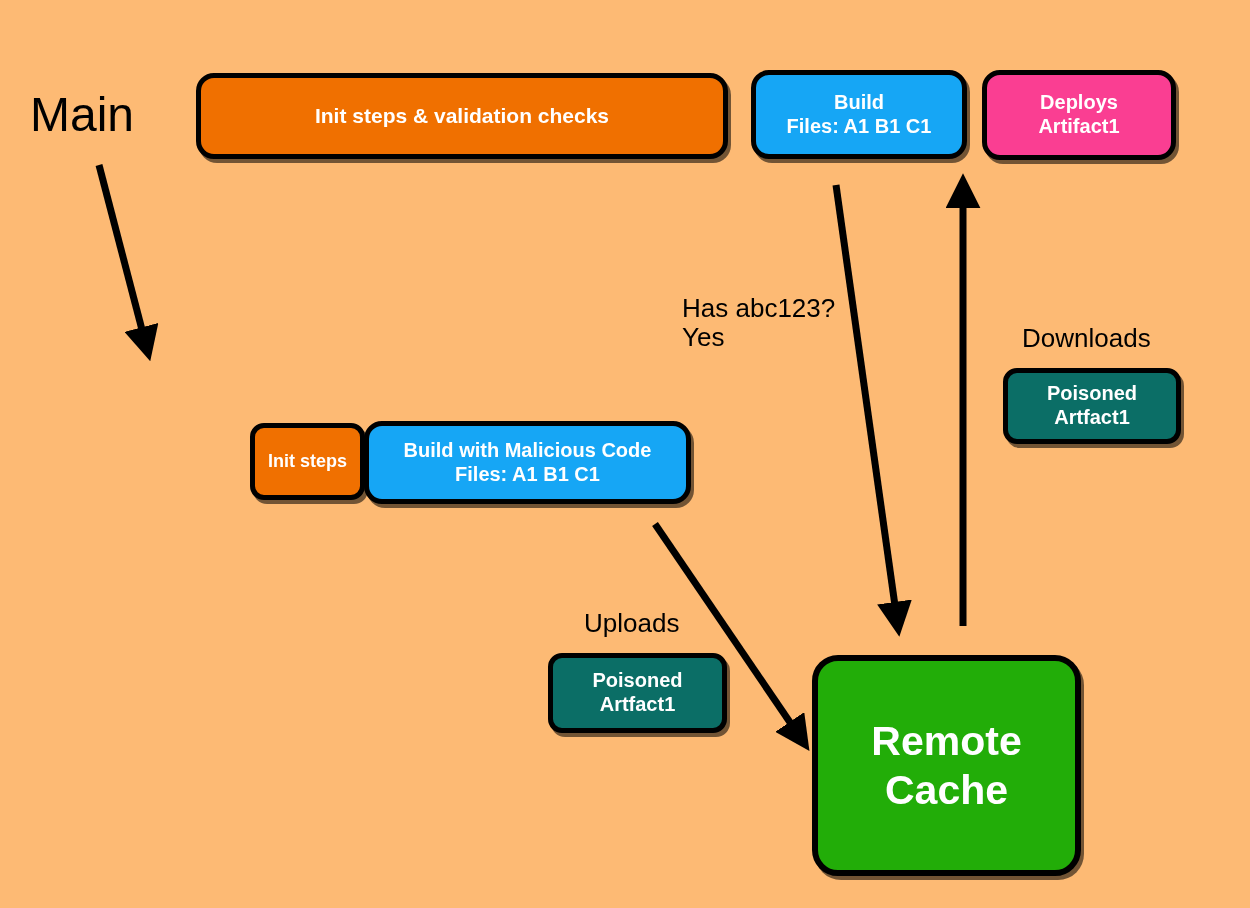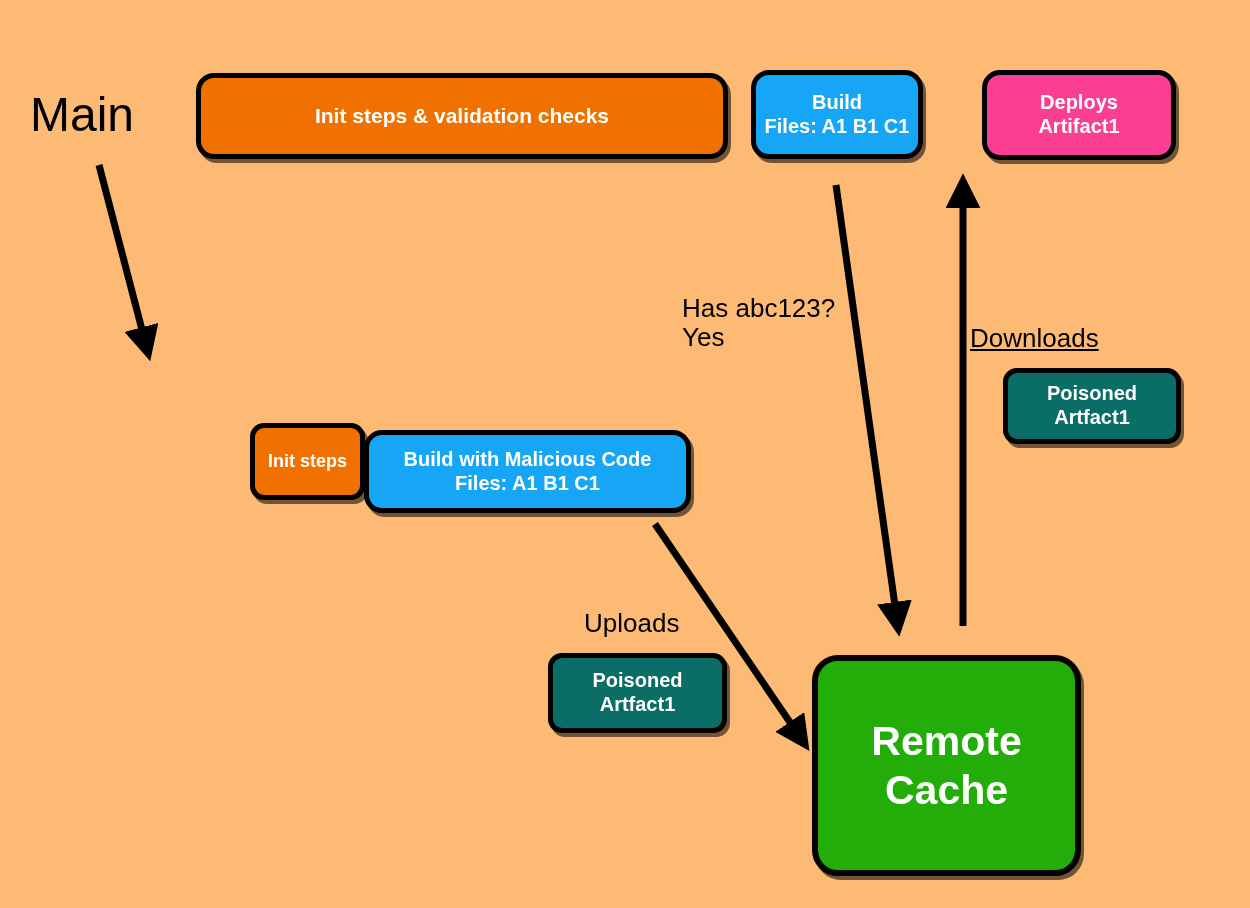--- a/index.html
+++ b/index.html
@@ -50,42 +50,41 @@
     pointer-events: none;
   }
 
   
   #node-init-validate {
     left: 196px; top: 73px; width: 532px; height: 86px;
     font-size: 21px;
     border-radius: 18px;
   }
   #node-build-main {
-    left: 751px; top: 70px; width: 172px; height: 89px;
+    left: 751px; top: 70px; width: 216px; height: 89px;
     font-size: 20px;
     border-radius: 18px;
   }
   #node-deploys {
     left: 982px; top: 70px; width: 194px; height: 90px;
     font-size: 20px;
     border-radius: 18px;
   }
 
   
   #node-init-steps {
     left: 239px; top: 423px; width: 115px; height: 77px;
     font-size: 18px;
     border-radius: 14px;
     margin-left: 11px;
   }
   #node-build-malicious {
     left: 364px; top: 421px; width: 327px; height: 83px;
     font-size: 20px;
     border-radius: 18px;
-    margin-top: 9px;
   }
 
   
   #node-poisoned-upload {
     left: 548px; top: 653px; width: 179px; height: 80px;
     font-size: 20px;
     border-radius: 14px;
   }
   #node-poisoned-download {
     left: 1003px; top: 368px; width: 178px; height: 76px;
@@ -98,21 +97,21 @@
     left: 812px; top: 655px; width: 269px; height: 221px;
     font-size: 41px;
     border-radius: 26px;
     border-width: 6px;
   }
 
   
   #label-main      { left: 30px;  top: 88px;  font-size: 48px; }
   #label-branch    { left: 42px;  top: 380px; font-size: 44px; }
   #label-has-abc   { left: 682px; top: 294px; font-size: 26px; }
-  #label-downloads { left: 970px; top: 324px; font-size: 26px; text-decoration: underline; }
+  #label-downloads { left: 1022px; top: 324px; font-size: 26px; }
   #label-uploads   { left: 584px; top: 609px; font-size: 26px; }
 </style>
 </head>
 <body>
 
 <div id="canvas">
 
   <svg class="arrows" viewBox="0 0 1250 908">
     <defs>
       <marker id="head" markerWidth="5" markerHeight="5" refX="2.6" refY="2.5" orient="auto">

